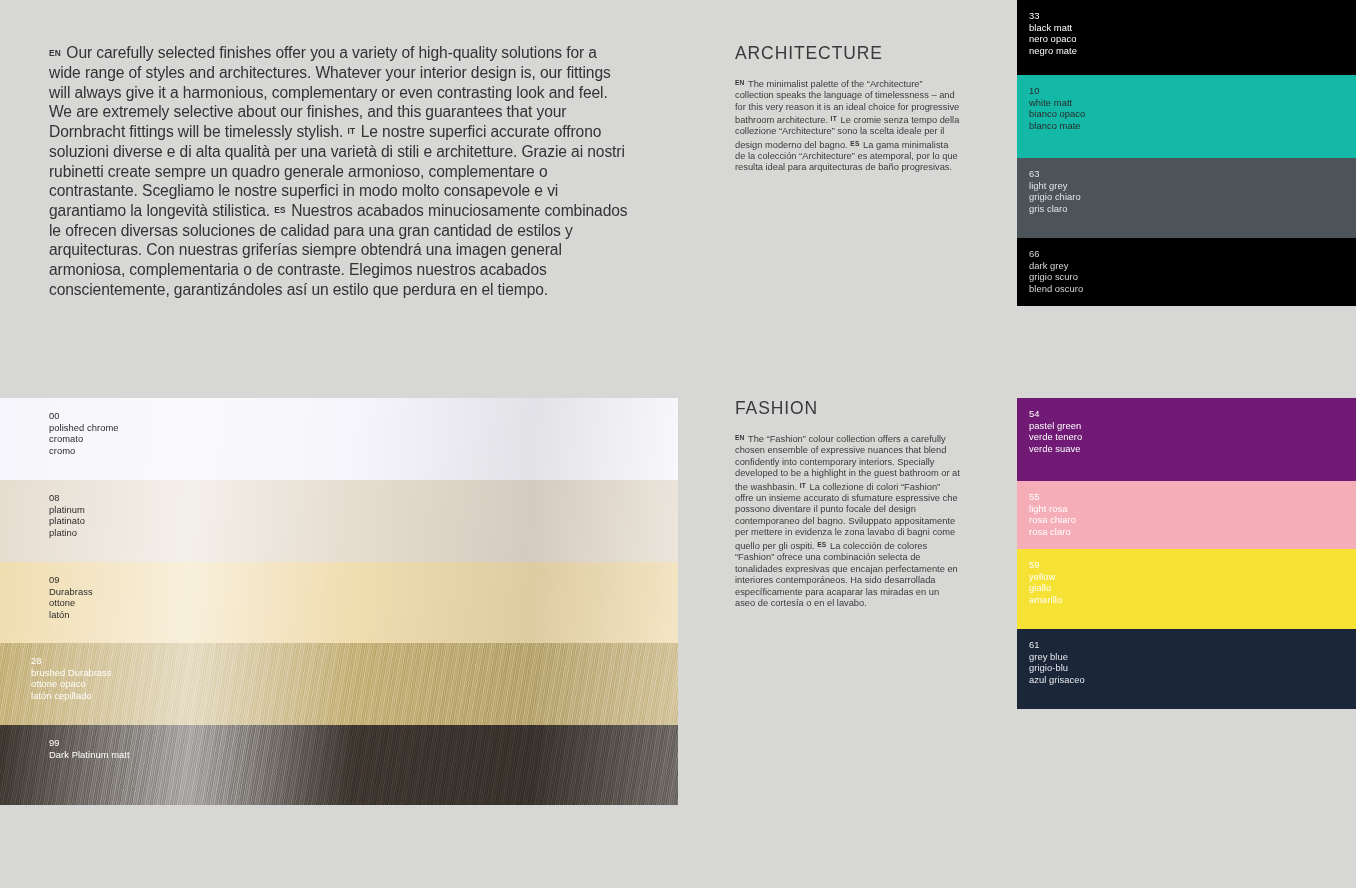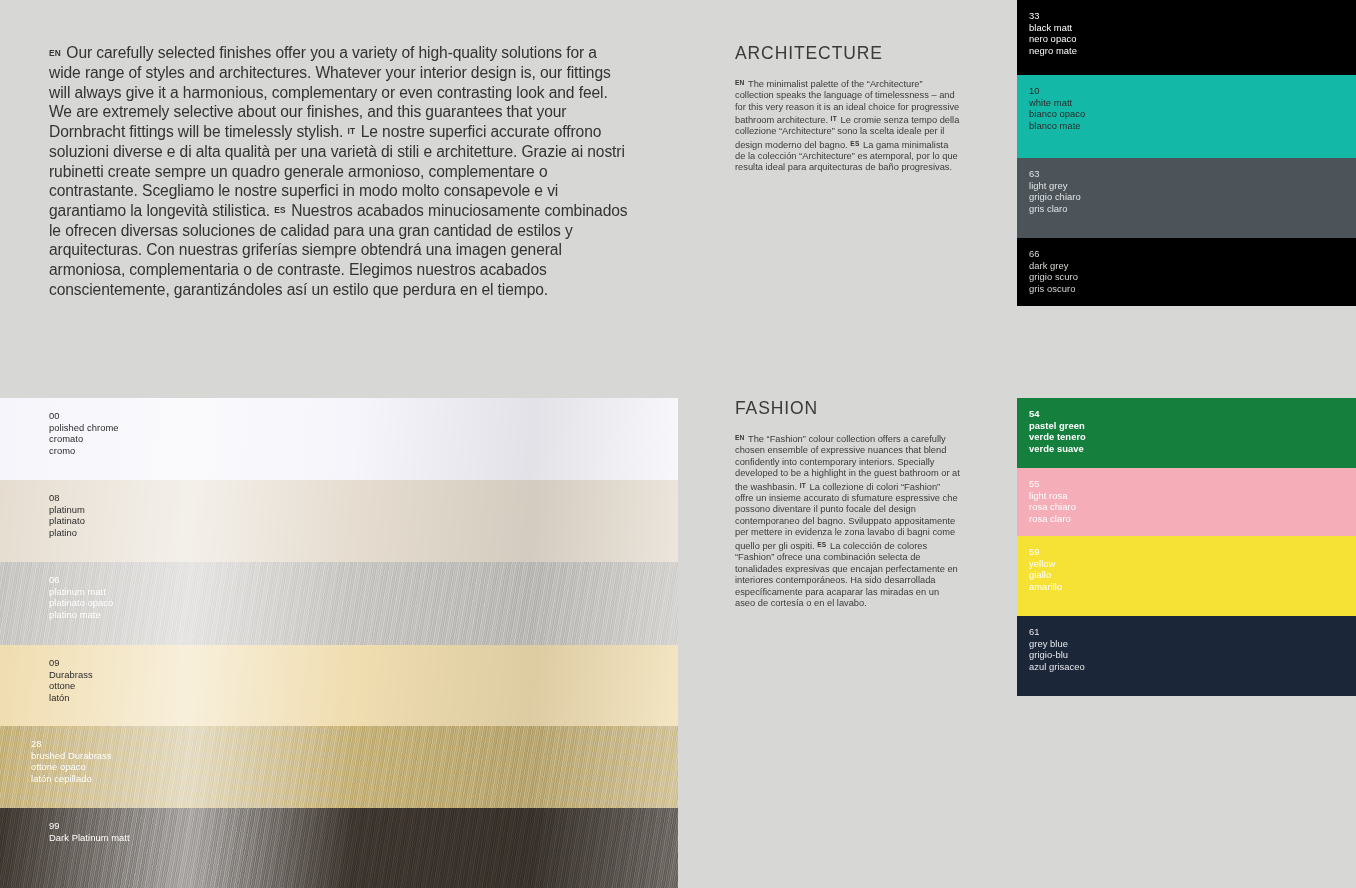--- a/index.html
+++ b/index.html
@@ -115,28 +115,20 @@
         </div>
       </div>
       <div class="swatch sheen" style="height: 82px; background: rgb(230, 221, 208);">
         <div class="label" style="color: rgb(43, 43, 43);">
           <div>08</div>
           <div>platinum</div>
           <div>platinato</div>
           <div>platino</div>
         </div>
       </div>
-      <div class="swatch brushed sheen" style="height: 83px; background: rgb(197, 195, 191);">
-        <div class="label" style="color: rgb(255, 255, 255);">
-          <div>06</div>
-          <div>platinum matt</div>
-          <div>platinato opaco</div>
-          <div>platino mate</div>
-        </div>
-      </div>
       <div class="swatch sheen" style="height: 81px; background: rgb(240, 221, 176);">
         <div class="label" style="color: rgb(43, 43, 43);">
           <div>09</div>
           <div>Durabrass</div>
           <div>ottone</div>
           <div>latón</div>
         </div>
       </div>
       <div class="swatch brushed sheen" style="height: 82px; background: rgb(195, 174, 116);">
         <div class="label" style="color: rgb(255, 255, 255); padding-left: 31px;">
@@ -177,27 +169,27 @@
           <div>light grey</div>
           <div>grigio chiaro</div>
           <div>gris claro</div>
         </div>
       </div>
       <div class="cband" style="height: 68px; background: #000000;">
         <div class="label" style="color: rgb(216, 217, 212);">
           <div>66</div>
           <div>dark grey</div>
           <div>grigio scuro</div>
-          <div>gris oscuro</div>
+          <div>blend oscuro</div>
         </div>
       </div>
     </div>
 
   <div class="colour-panel fashion" id="colour-panel-fashion">
-      <div class="cband" style="height: 70px; background: #15803d; font-weight: bold;">
+      <div class="cband" style="height: 83px; background: #701a75;">
         <div class="label" style="color: rgb(255, 255, 255);">
           <div>54</div>
           <div>pastel green</div>
           <div>verde tenero</div>
           <div>verde suave</div>
         </div>
       </div>
       <div class="cband" style="height: 68px; background: rgb(245, 173, 184);">
         <div class="label" style="color: rgb(255, 255, 255);">
           <div>55</div>

